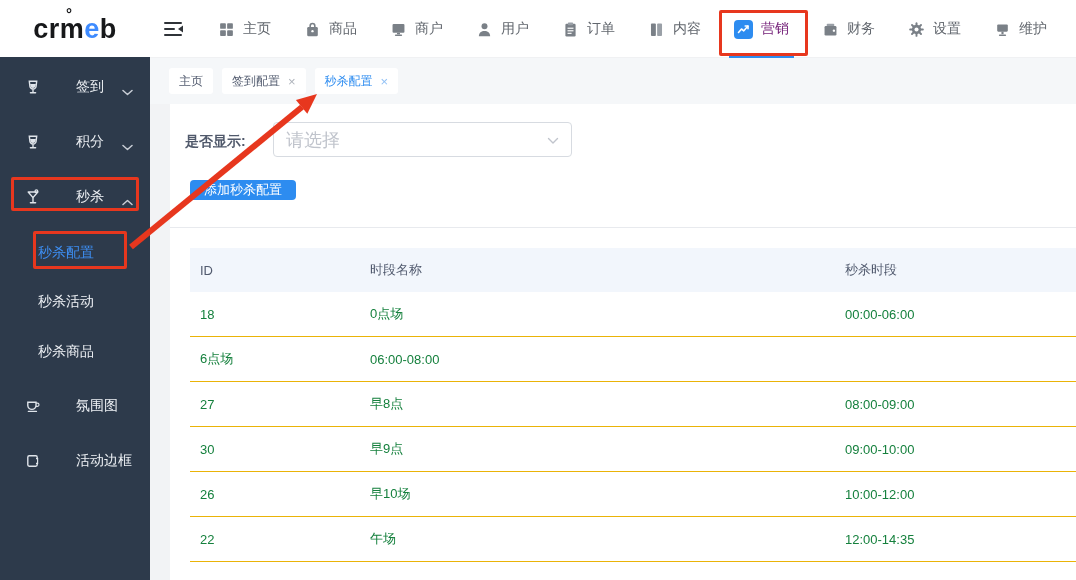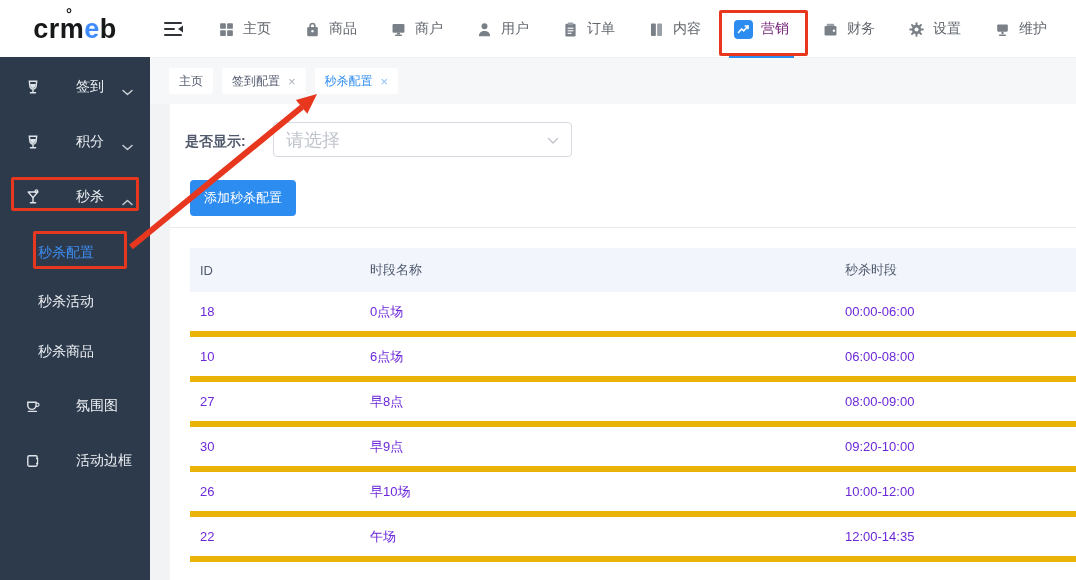--- a/index.html
+++ b/index.html
@@ -36,27 +36,27 @@
   .tab.active { color:#2d8cf0; }
   .tab.active .close { color:#90c0f5; }
 
   
   #gutter { position:absolute; left:150px; top:104px; width:20px; height:476px; background:#f2f3f5; }
   #panel { position:absolute; left:170px; top:104px; width:906px; height:476px; background:#fff; }
 
   #filter-label { position:absolute; left:15px; top:29px; font-size:14px; font-weight:bold; color:#50596b; }
   #show-select { position:absolute; left:103px; top:18px; width:299px; height:35px; border:1px solid #d7dbe1; border-radius:4px; background:#fff; display:flex; align-items:center; padding:0 12px; cursor:pointer; }
   #show-select .placeholder { font-size:18px; color:#c0c4cc; flex:1; }
-  #add-btn { position:absolute; left:20px; top:76px; height:36px; padding:0 14px; background:#2d8cf0; border:none; border-radius:4px; color:#fff; font-size:13px; display:flex; align-items:center; cursor:pointer; font-family:Liberation Mono, monospace; }
+  #add-btn { position:absolute; left:20px; top:76px; height:20px; padding:0 14px; background:#2d8cf0; border:none; border-radius:4px; color:#fff; font-size:13px; display:flex; align-items:center; cursor:pointer; font-family:Liberation Mono, monospace; }
   #divider { position:absolute; left:0; top:123px; width:906px; height:1px; background:#e8eaee; }
 
   #table { position:absolute; left:20px; top:144px; width:886px; }
   .trow { display:grid; grid-template-columns:170px 475px 1fr; padding-left:10px; align-items:center; }
   .thead { height:44px; background:#f2f6fc; font-size:13px; color:#515a6e; }
-  .tbody-row { height:45px; border-bottom:6px solid #eab308; font-size:13px; color:#6d28d9; background:#fff; }
+  .tbody-row { height:45px; border-bottom:1px solid #eab308; font-size:13px; color:#15803d; background:#fff; }
 
   
   .anno-box { position:absolute; border:3px solid #e7371e; border-radius:2px; z-index:60; pointer-events:none; }
   #anno-box-marketing { left:719px; top:10px; width:89px; height:46px; }
   #anno-box-seckill { left:11px; top:177px; width:128px; height:34px; }
   #anno-box-seckill-config { left:33px; top:231px; width:94px; height:38px; }
   #anno-arrow { position:absolute; left:0; top:0; z-index:55; pointer-events:none; }
 </style>
 </head>
 <body>
@@ -333,33 +333,32 @@
         <div>时段名称</div>
         <div>秒杀时段</div>
       </div>
 
       <div class="trow tbody-row">
         <div>18</div>
         <div>0点场</div>
         <div>00:00-06:00</div>
       </div>
       <div class="trow tbody-row">
-        <div>10</div>
         <div>6点场</div>
         <div>06:00-08:00</div>
       </div>
       <div class="trow tbody-row">
         <div>27</div>
         <div>早8点</div>
         <div>08:00-09:00</div>
       </div>
       <div class="trow tbody-row">
         <div>30</div>
         <div>早9点</div>
-        <div>09:20-10:00</div>
+        <div>09:00-10:00</div>
       </div>
       <div class="trow tbody-row">
         <div>26</div>
         <div>早10场</div>
         <div>10:00-12:00</div>
       </div>
       <div class="trow tbody-row">
         <div>22</div>
         <div>午场</div>
         <div>12:00-14:35</div>

